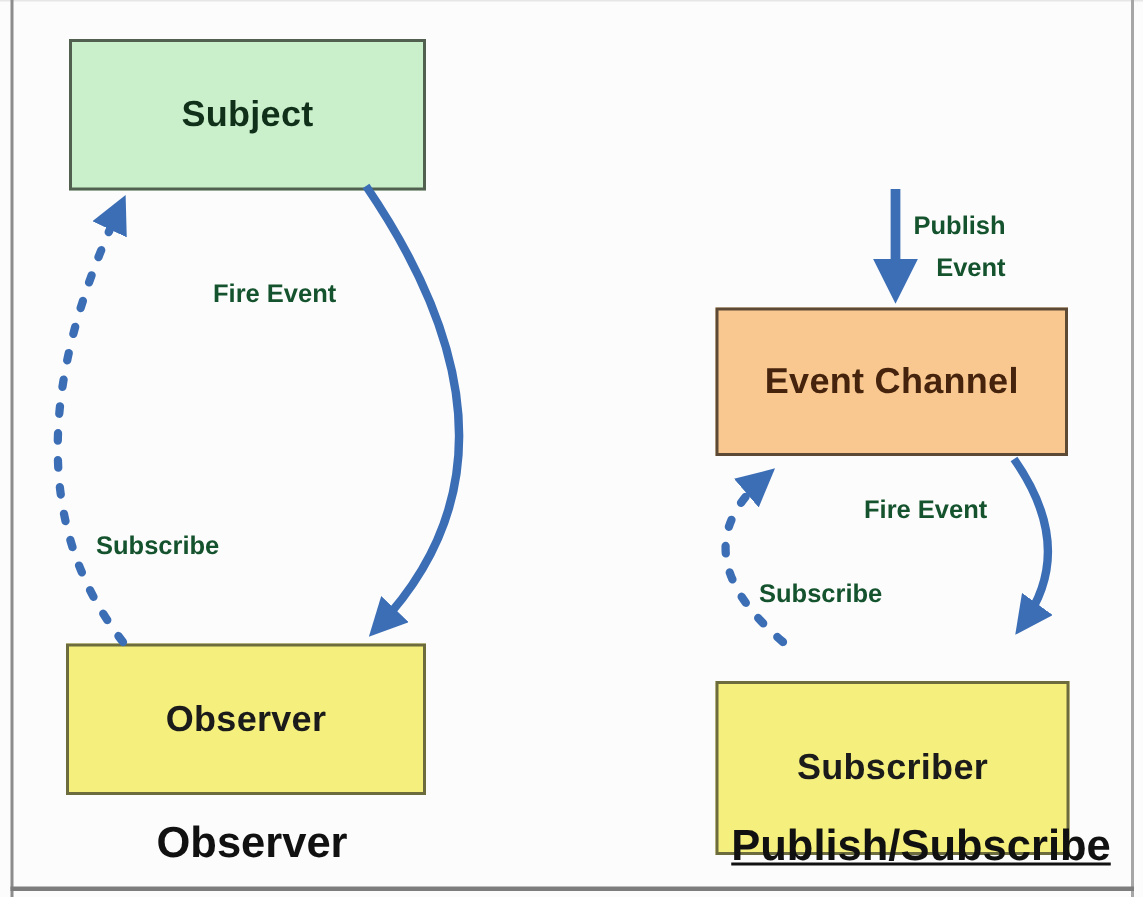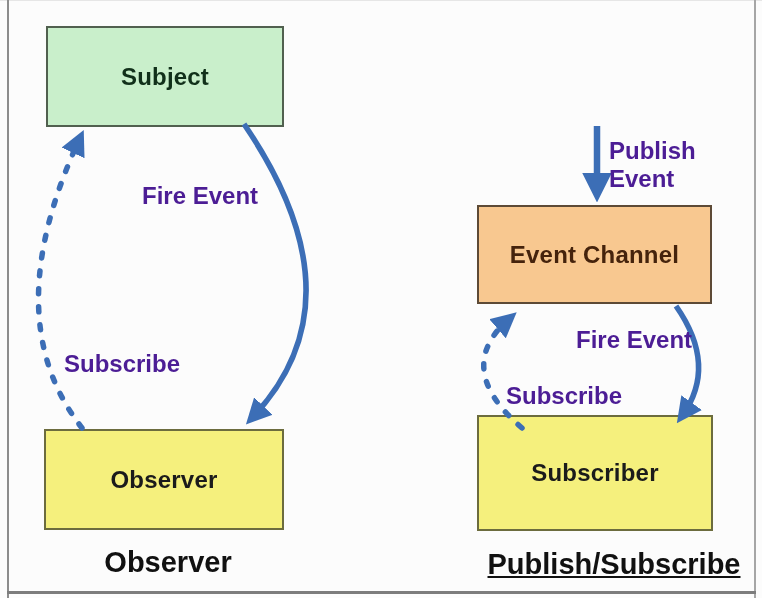--- a/index.html
+++ b/index.html
@@ -19,26 +19,26 @@
   .node {
     position:absolute; box-sizing:border-box;
     display:flex; align-items:center; justify-content:center;
     font-weight:bold; font-size:24px; letter-spacing:0.2px;
     border:2px solid #4e4e44;
   }
   .node-subject    { left:46px;  top:26px;  width:238px; height:101px; background:#c9efcb; border-color:#51604f; color:#11301a; }
   .node-publisher  { left:477px; top:26px;  width:236px; height:99px;  background:#c9efcb; border-color:#51604f; color:#11301a; }
   .node-channel    { left:477px; top:205px; width:235px; height:99px;  background:#f8c890; border-color:#5d4a36; color:#45230c;text-align:center; }
   .node-observer   { left:44px;  top:429px; width:240px; height:101px; background:#f5f07d; border-color:#6c6c3e; color:#1b1b1b; }
-  .node-subscriber { left:477px; top:415px; width:236px; height:116px; background:#f5f07d; border-color:#6c6c3e; color:#1b1b1b; }
+  .node-subscriber { left:477px; top:454px; width:236px; height:116px; background:#f5f07d; border-color:#6c6c3e; color:#1b1b1b; }
 
   
   .lbl {
-    position:absolute; font-weight:bold; font-size:24px; color:#4c1d95;
-    white-space:nowrap; line-height:28px;
+    position:absolute; font-weight:bold; font-size:17px; color:#14532d;
+    white-space:nowrap; line-height:28px;text-align:right;
   }
   .lbl-fire-left  { left:142px; top:182px; }
   .lbl-sub-left   { left:64px;  top:350px; }
   .lbl-pub-event  { left:609px; top:137px; }
   .lbl-fire-right { left:576px; top:326px; }
   .lbl-sub-right  { left:506px; top:382px; }
 
   
   .caption {
     position:absolute; font-weight:bold; font-size:29px; color:#111;

